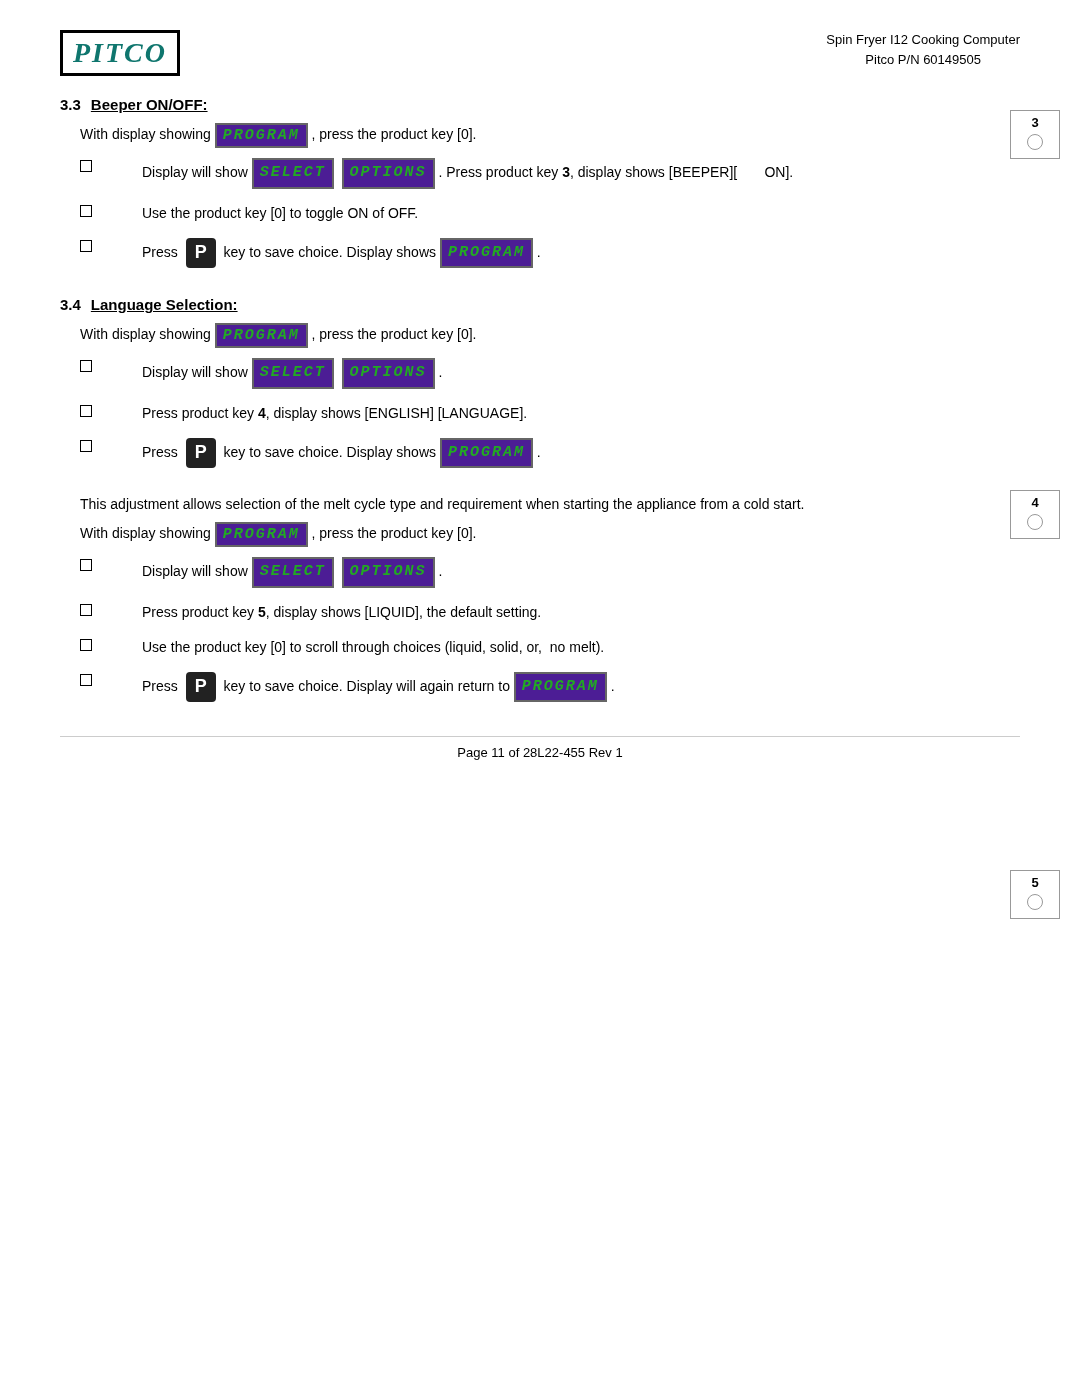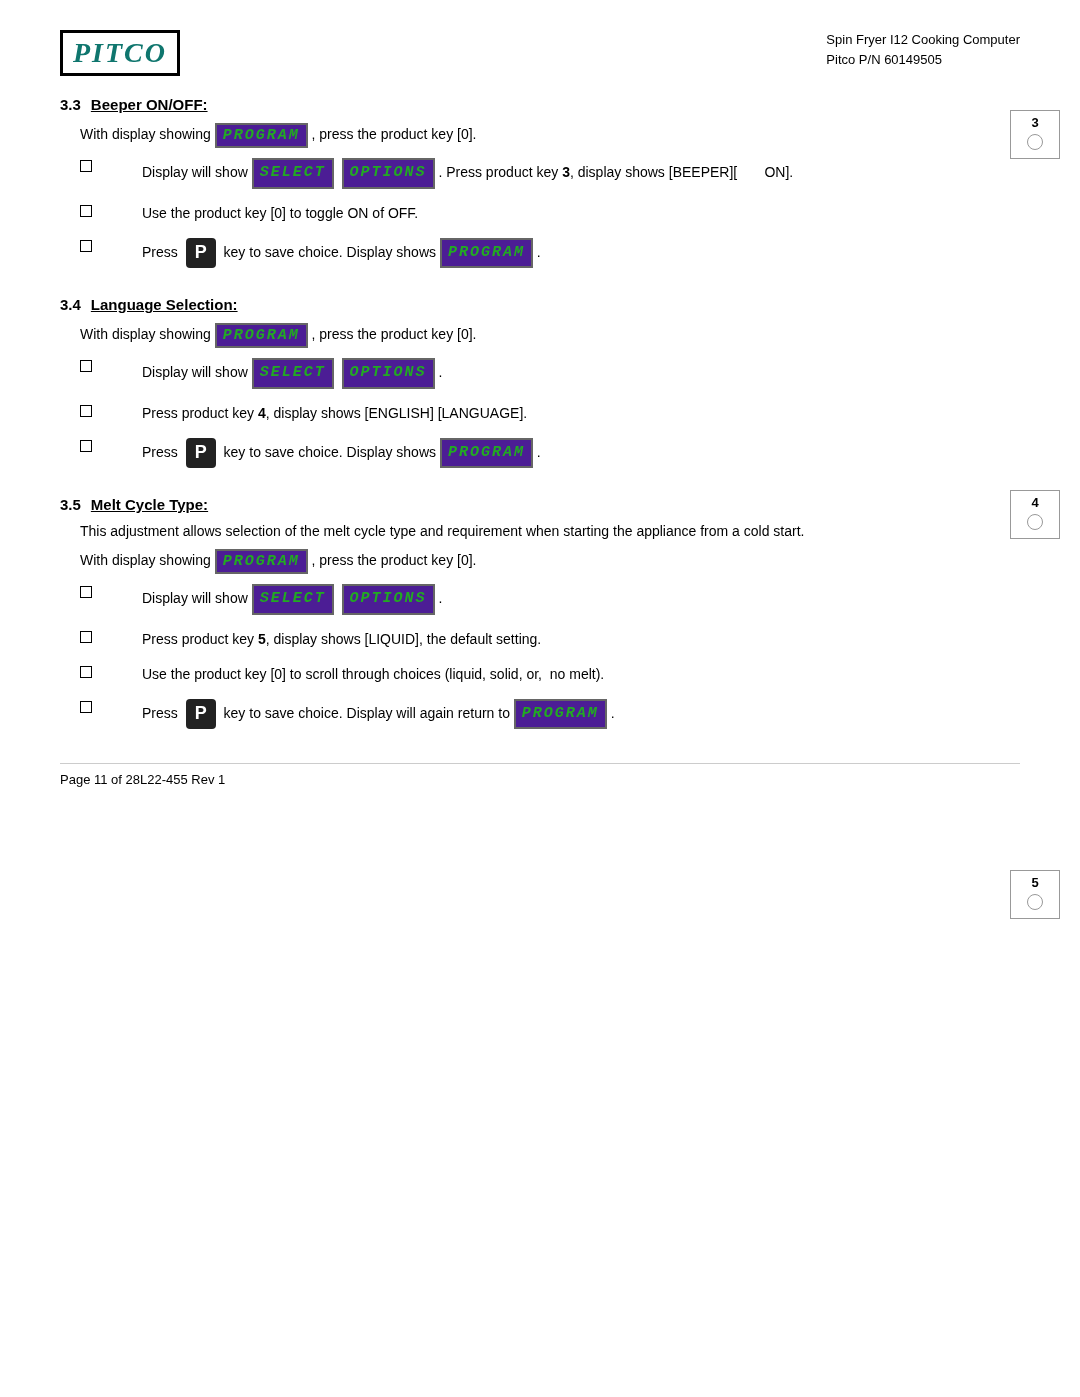--- a/index.html
+++ b/index.html
@@ -38,21 +38,21 @@
       font-weight: bold;
       font-style: italic;
       letter-spacing: 2px;
     }
 
     .logo-text span.pit {
       color: #0f766e;
     }
 
     .header-right {
-      text-align: left;
+      text-align: center;
       font-size: 13px;
       line-height: 1.5;
     }
 
     
     .section {
       margin-bottom: 28px;
     }
 
     .section-heading {
@@ -167,21 +167,21 @@
       border-radius: 50%;
     }
 
     
     .footer {
       position: absolute;
       bottom: 30px;
       left: 60px;
       right: 60px;
       display: flex;
-      justify-content: flex-start;
+      justify-content: center;
       font-size: 13px;
       border-top: 1px solid #ccc;
       padding-top: 8px;
     }
   </style>
 </head>
 <body>
 
 <div class="page-wrapper">
 
@@ -263,23 +263,20 @@
       </ul>
     </div>
 
     <div class="key-box" style="top: 490px;">
       <span class="key-num">4</span>
       <span class="key-circle"></span>
     </div>
   </div>
 
   <div class="section">
-    <div class="section-heading">
-      <span class="num">3.5</span><span class="underline">Melt Cycle Type:</span>
-    </div>
     <div class="section-body">
       <div class="intro-line">
         This adjustment allows selection of the melt cycle type and requirement when starting the appliance from a cold start.
       </div>
       <div class="intro-line">
         With display showing&nbsp;<span class="lcd lcd-green"><em>PROGRAM</em></span>&nbsp;, press the product key [0].
       </div>
       <ul class="bullet-list">
         <li>
           <span class="bullet-sq"></span>

